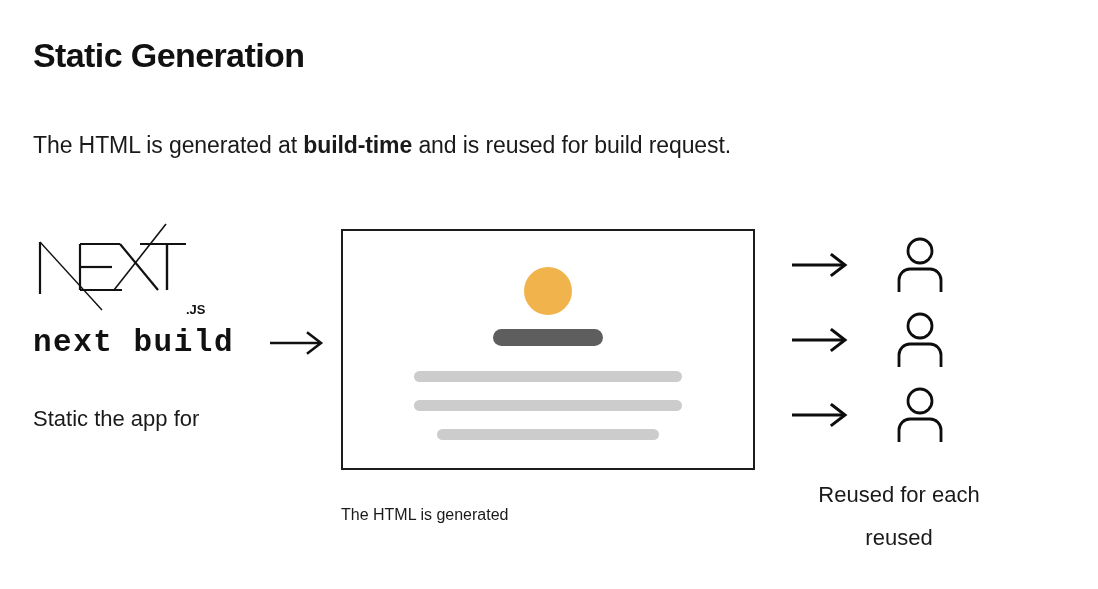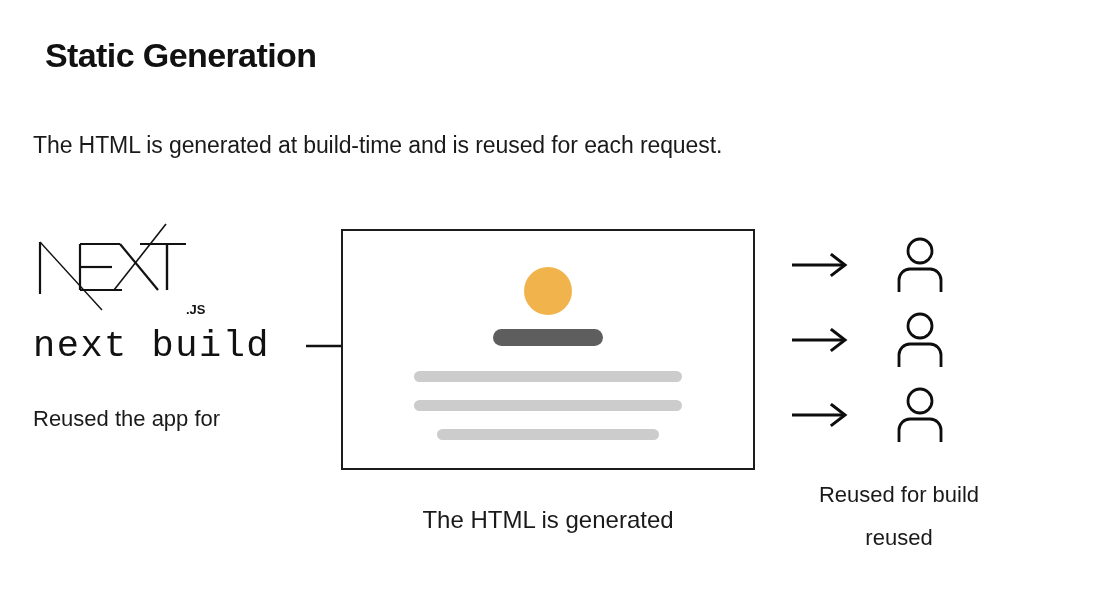--- a/index.html
+++ b/index.html
@@ -20,34 +20,33 @@
   
   .slide-title {
     position: absolute;
     left: 33px;
     top: 36px;
     font-size: 34px;
     font-weight: bold;
     letter-spacing: -0.6px;
     color: #111111;
     line-height: 1.15;
-    margin-left: 12px;
   }
   .slide-subtitle {
     position: absolute;
     left: 33px;
     top: 132px;
     font-size: 23px;
     font-weight: normal;
     color: #1a1a1a;
     letter-spacing: -0.1px;
     white-space: nowrap;
   }
   .slide-subtitle .emph {
-    font-weight: normal;
+    font-weight: bold;
     margin-top: 44px;
   }
 
   
   .logo-wrap {
     position: absolute;
     left: 28px;
     top: 222px;
     width: 175px;
     height: 90px;
@@ -67,22 +66,22 @@
   .cmd-row {
     position: absolute;
     left: 33px;
     top: 325px;
     display: flex;
     align-items: center;
     gap: 34px;
   }
   .cmd-text {
     font-family: "Liberation Mono", "DejaVu Sans Mono", monospace;
-    font-size: 37px;
-    font-weight: normal;
+    font-size: 31px;
+    font-weight: bold;
     letter-spacing: 1.5px;
     color: #111111;
   }
   .cmd-arrow { display: block; }
 
   .build-desc {
     position: absolute;
     left: 33px;
     top: 398px;
     width: 250px;
@@ -133,22 +132,21 @@
   .mock-line {
     height: 11px;
     border-radius: 6px;
   }
 
   .card-caption {
     position: absolute;
     left: 341px;
     top: 506px;
     width: 414px;
-    text-align: center;
-    font-size: 24px;
+    font-size: 16px;
     color: #1a1a1a;
   }
 
   
   .requests {
     position: absolute;
     left: 790px;
     top: 236px;
     display: flex;
     flex-direction: column;
@@ -172,21 +170,21 @@
     font-size: 22px;
     line-height: 1.95;
     color: #1a1a1a;
   }
 </style>
 </head>
 <body>
 
 <div class="slide-title">Static Generation</div>
 
-<div class="slide-subtitle"><span>The HTML is generated at </span><span class="emph">build-time</span><span> and is reused for each request.</span></div>
+<div class="slide-subtitle"><span>The HTML is generated at </span><span class="emph">build-time</span><span> and is reused for build request.</span></div>
 
 <div class="logo-wrap">
   <svg width="175" height="90" viewBox="0 0 175 90" fill="none" aria-hidden="true">
 
     <path d="M12 20 L12 72" stroke="#111" stroke-width="2.2"></path>
     <path d="M12 20 L74 88" stroke="#111" stroke-width="1.4"></path>
 
     <path d="M52 22 L52 68" stroke="#111" stroke-width="2.2"></path>
     <path d="M52 22 L92 22" stroke="#111" stroke-width="2.2"></path>
     <path d="M52 45 L84 45" stroke="#111" stroke-width="2.2"></path>
@@ -203,21 +201,21 @@
 
 <div class="cmd-row">
   <span class="cmd-text">next build</span>
   <svg class="cmd-arrow" width="60" height="28" viewBox="0 0 60 28" fill="none" aria-hidden="true">
     <path d="M2 14 L52 14" stroke="#111" stroke-width="2.6"></path>
     <path d="M40 4 L53 14 L40 24" stroke="#111" stroke-width="2.6" fill="none" stroke-linecap="square" stroke-linejoin="miter"></path>
   </svg>
 </div>
 
 <div class="build-desc">
-  <div>Reused the app for</div>
+  <div>Static the app for</div>
 </div>
 
 <div class="page-card" style="border-color: rgb(28, 28, 28);">
   <div class="mock-circle" style="background: rgb(241, 180, 76);"></div>
   <div class="mock-pill" style="background: rgb(94, 94, 94);"></div>
   <div class="mock-lines">
     <div class="mock-line" style="background: rgb(204, 204, 204); width: 268px;"></div>
     <div class="mock-line" style="background: rgb(204, 204, 204); width: 268px;"></div>
     <div class="mock-line" style="background: rgb(204, 204, 204); width: 222px;"></div>
   </div>
@@ -252,15 +250,15 @@
       <path d="M42 4 L55 14 L42 24" stroke="#0d0d0d" stroke-width="3" fill="none" stroke-linecap="square"></path>
     </svg>
     <svg class="person-icon" width="52" height="58" viewBox="0 0 52 58" fill="none" aria-hidden="true">
       <circle cx="26" cy="15" r="12" stroke="#0d0d0d" stroke-width="2.8"></circle>
       <path d="M5 56 L5 44 A11 11 0 0 1 16 33 L36 33 A11 11 0 0 1 47 44 L47 56" stroke="#0d0d0d" stroke-width="2.8" fill="none"></path>
     </svg>
   </div>
 </div>
 
 <div class="requests-caption">
-  <div>Reused for build</div>
+  <div>Reused for each</div>
   <div>reused</div>
 </div>
 
 </body></html>

